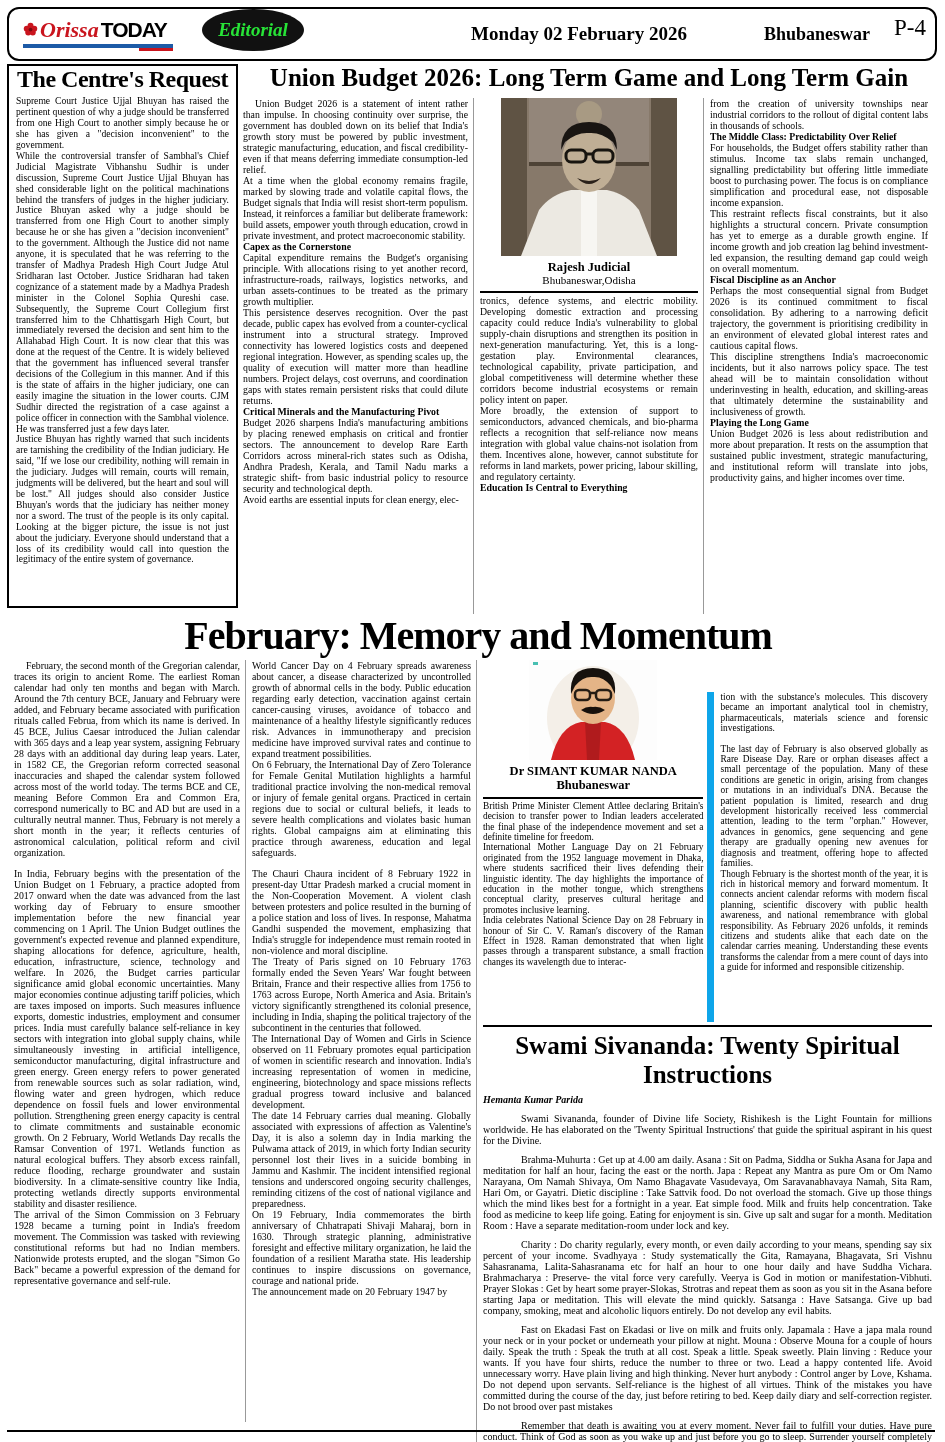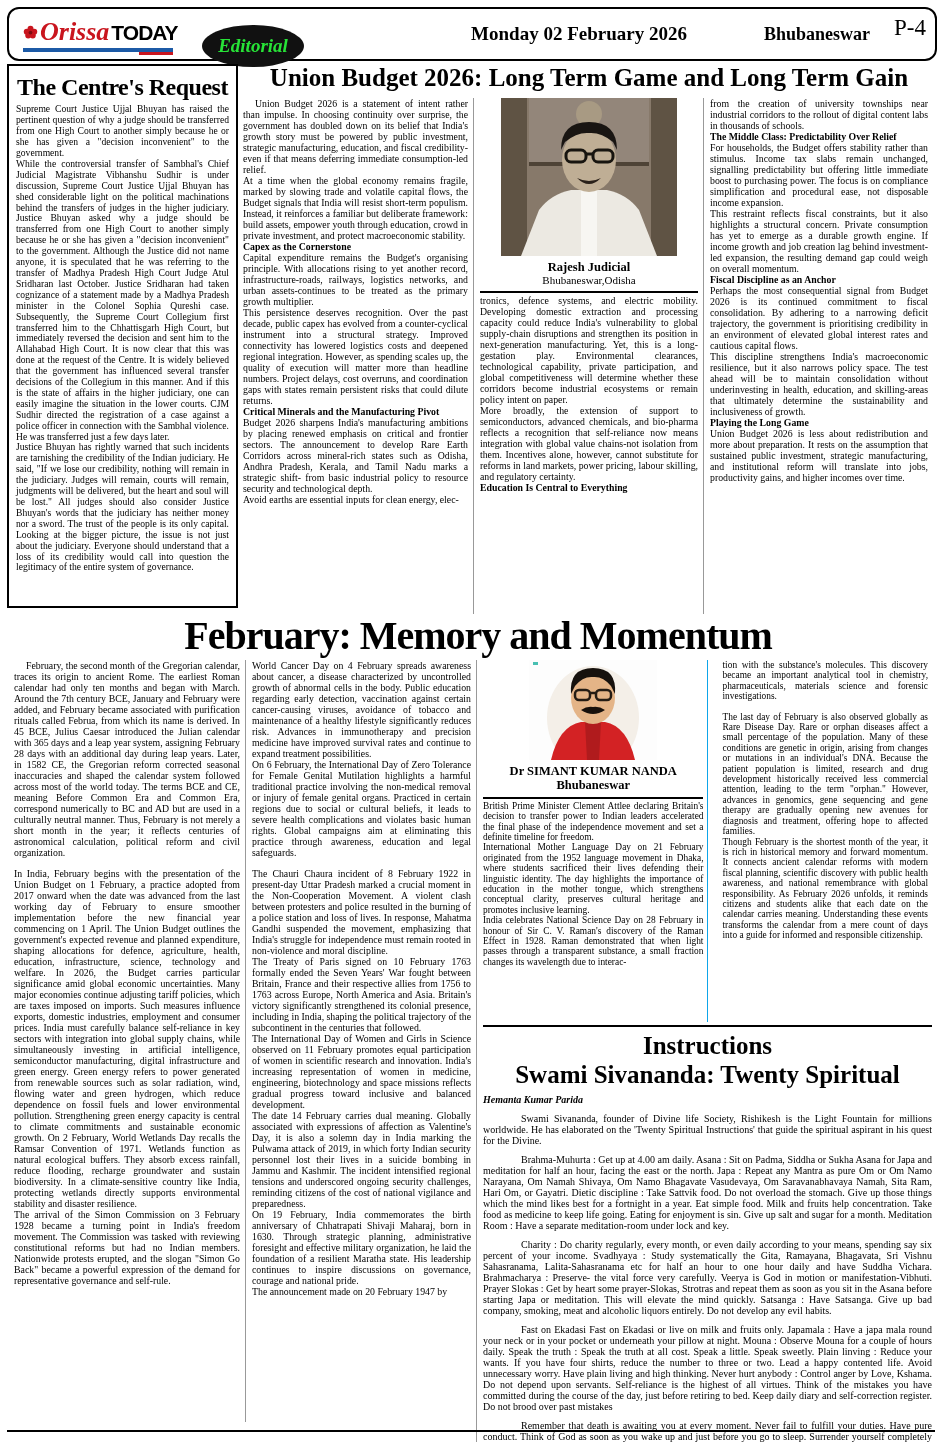--- a/index.html
+++ b/index.html
@@ -8,46 +8,46 @@
     font-family:"Liberation Serif", serif; color:#000; overflow:hidden;
     margin:0 auto;
   }
   
   .header {
     position:absolute; left:7px; top:7px; width:926px; height:50px;
     border:2px solid #000; border-radius:12px; background:#fff;
   }
   .logo { position:absolute; left:14px; top:8px; width:160px; }
   .logo-row { display:flex; align-items:baseline; gap:2px; }
-  .logo-orissa { font-style:italic; font-weight:bold; font-size:26px; color:#c9151e; font-family:"Liberation Serif", serif; }
+  .logo-orissa { font-style:italic; font-weight:bold; font-size:22px; color:#c9151e; font-family:"Liberation Serif", serif; }
   .logo-today { font-weight:bold; font-size:21px; color:#000; font-family:"Liberation Sans", sans-serif; letter-spacing:-1px; }
   .logo-underline { margin-top:1px; height:4px; background:#1c5aa6; position:relative; width:150px; }
   .logo-tagline-mark { position:absolute; right:0; top:4px; width:34px; height:3px; background:#c9151e; }
   .flower { width:15px; height:15px; display:inline-block; vertical-align:-2px; }
   .badge {
-    position:absolute; left:193px; top:16px; width:102px; height:42px;
+    position:absolute; left:193px; top:0; width:102px; height:42px;
     background:#111; border-radius:50%; display:flex; align-items:center; justify-content:center;
   }
   .badge span { color:#27e337; font-style:italic; font-weight:bold; font-size:19px; }
   .hdr-date { position:absolute; left:430px; top:14px; width:280px; text-align:center; font-weight:bold; font-size:19px; }
   .hdr-city { position:absolute; left:748px; top:15px; width:120px; text-align:center; font-weight:bold; font-size:18px; }
   .hdr-page { position:absolute; left:876px; top:6px; width:50px; text-align:center; font-size:23px; }
 
   
   .para { margin:0; text-align:justify; }
   .para.gap { margin-top:10px; }
   .para.head { font-weight:bold; text-align:left; }
   .para.indent { text-indent:38px; }
   .para.indent-sm { text-indent:12px; }
   .para.address { font-weight:bold; font-style:italic; text-align:left; }
 
   
   .centre-box {
     position:absolute; left:7px; top:64px; width:231px; height:544px;
-    border:2px solid #000; box-sizing:border-box; padding:8px 7px; overflow:hidden;
+    border:2px solid #000; box-sizing:border-box; padding:0 7px; overflow:hidden;
   }
   .centre-title { font-size:24px; font-weight:bold; text-align:center; line-height:1.1; margin:0 0 4px 0; letter-spacing:-0.5px; }
   .centre-box .para { font-size:9.6px; line-height:10.9px; }
 
   
   .ub { position:absolute; left:243px; top:64px; width:692px; height:556px; }
   .ub-title { font-size:25px; font-weight:bold; text-align:center; white-space:nowrap; margin:0 0 6px 0; line-height:1.1; }
   .ub-cols { display:flex; height:516px; overflow:hidden; }
   .col { box-sizing:border-box; }
   .ub-cols .col { width:230px; padding-right:5px; }
@@ -61,21 +61,21 @@
 
   
   .feb { position:absolute; left:14px; top:616px; width:928px; height:814px; }
   .feb-title { font-size:40px; font-weight:bold; text-align:center; margin:0 0 4px 0; line-height:1.0; letter-spacing:-1px; }
   .feb-cols { display:flex; }
   .feb-cols > .col.fcol { width:231px; height:762px; overflow:hidden; padding-right:5px; }
   .feb-cols > .col + * { border-left:1px solid #999; padding-left:6px; }
   .right-half { width:456px; box-sizing:border-box; }
   .feb-right-cols { display:flex; height:362px; overflow:hidden; }
   .feb-right-cols .col { width:225px; padding-right:4px; }
-  .feb-right-cols .col + .col { border-left:1px solid #0ea5e9; padding-left:14px; }
+  .feb-right-cols .col + .col { border-left:7px solid #0ea5e9; padding-left:6px;margin-top:32px; }
   .feb-right-cols .para { font-size:9.4px; line-height:10.4px; }
 
   
   .siva { border-top:2px solid #000; margin-top:3px; padding-top:5px; }
   .siva-title { font-size:25px; font-weight:bold; text-align:center; line-height:1.15; margin:0; }
   .siva-byline { font-weight:bold; font-style:italic; font-size:10px; margin:4px 0 1px 0; }
   .siva .para { font-size:10px; line-height:11px;margin-top:8px; }
 
   .bottom-rule { position:absolute; left:7px; top:1430px; width:928px; border-top:2px solid #000; }
 </style>
@@ -162,21 +162,21 @@
             <p class="para head">Education Is Central to Everything</p>
           </div>
       </div>
       <div class="col">
           <p class="para body">from the creation of university townships near industrial corridors to the rollout of digital content labs in thousands of schools.</p>
           <p class="para head">The Middle Class: Predictability Over Relief</p>
           <p class="para body">For households, the Budget offers stability rather than stimulus. Income tax slabs remain unchanged, signalling predictability but offering little immediate boost to purchasing power. The focus is on compliance simplification and procedural ease, not disposable income expansion.</p>
           <p class="para body">This restraint reflects fiscal constraints, but it also highlights a structural concern. Private consumption has yet to emerge as a durable growth engine. If income growth and job creation lag behind investment-led expansion, the resulting demand gap could weigh on overall momentum.</p>
           <p class="para head">Fiscal Discipline as an Anchor</p>
           <p class="para body">Perhaps the most consequential signal from Budget 2026 is its continued commitment to fiscal consolidation. By adhering to a narrowing deficit trajectory, the government is prioritising credibility in an environment of elevated global interest rates and cautious capital flows.</p>
-          <p class="para body">This discipline strengthens India's macroeconomic resilience, but it also narrows policy space. The test ahead will be to maintain consolidation without underinvesting in health, education, and skilling-areas that ultimately determine the sustainability and inclusiveness of growth.</p>
+          <p class="para body">This discipline strengthens India's macroeconomic incidents, but it also narrows policy space. The test ahead will be to maintain consolidation without underinvesting in health, education, and skilling-areas that ultimately determine the sustainability and inclusiveness of growth.</p>
           <p class="para head">Playing the Long Game</p>
           <p class="para body">Union Budget 2026 is less about redistribution and more about preparation. It rests on the assumption that sustained public investment, strategic manufacturing, and institutional reform will translate into jobs, productivity gains, and higher incomes over time.</p>
         </div>
     </div>
   </div>
 
   <div class="feb">
     <h1 class="feb-title">February: Memory and Momentum</h1>
     <div class="feb-cols">
       <div class="col fcol">
@@ -223,22 +223,22 @@
           </div>
           <div class="col">
               <p class="para body">tion with the substance's molecules. This discovery became an important analytical tool in chemistry, pharmaceuticals, materials science and forensic investigations.</p>
               <p class="para body gap">The last day of February is also observed globally as Rare Disease Day. Rare or orphan diseases affect a small percentage of the population. Many of these conditions are genetic in origin, arising from changes or mutations in an individual's DNA. Because the patient population is limited, research and drug development historically received less commercial attention, leading to the term "orphan." However, advances in genomics, gene sequencing and gene therapy are gradually opening new avenues for diagnosis and treatment, offering hope to affected families.</p>
               <p class="para body">Though February is the shortest month of the year, it is rich in historical memory and forward momentum. It connects ancient calendar reforms with modern fiscal planning, scientific discovery with public health awareness, and national remembrance with global responsibility. As February 2026 unfolds, it reminds citizens and students alike that each date on the calendar carries meaning. Understanding these events transforms the calendar from a mere count of days into a guide for informed and responsible citizenship.</p>
             </div>
         </div>
 
         <div class="siva">
           <h2 class="siva-title">
+            <span style="display:block">Swami Sivananda: Twenty Spiritual</span>
             <span style="display:block">Instructions</span>
-            <span style="display:block">Swami Sivananda: Twenty Spiritual</span>
           </h2>
           <div class="siva-byline">Hemanta Kumar Parida</div>
           <div>
               <p class="para indent">Swami Sivananda, founder of Divine life Society, Rishikesh is the Light Fountain for millions worldwide. He has elaborated on the 'Twenty Spiritual Instructions' that guide the spiritual aspirant in his quest for the Divine.</p>
               <p class="para indent">Brahma-Muhurta :  Get up at 4.00 am daily.  Asana : Sit on Padma, Siddha or Sukha Asana for Japa and meditation for half an hour, facing the east or the north.  Japa : Repeat any Mantra as pure Om or Om Namo Narayana, Om Namah Shivaya, Om Namo Bhagavate Vasudevaya, Om Saravanabhavaya Namah, Sita Ram, Hari Om, or Gayatri. Dietic discipline : Take Sattvik food. Do not overload the stomach. Give up those things which the mind likes best for a fortnight in a year. Eat simple food. Milk and fruits help concentration. Take food as medicine to keep life going. Eating for enjoyment is sin. Give up salt and sugar for a month.  Meditation Room : Have a separate meditation-room under lock and key.</p>
               <p class="para indent">Charity : Do charity regularly, every month, or even daily according to your means, spending say six percent of your income. Svadhyaya : Study systematically the Gita, Ramayana, Bhagavata, Sri Vishnu Sahasranama, Lalita-Sahasranama etc for half an hour to one hour daily and have Suddha Vichara. Brahmacharya : Preserve- the vital force very carefully. Veerya is God in motion or manifestation-Vibhuti. Prayer Slokas : Get by heart some prayer-Slokas, Strotras and repeat them as soon as you sit in the Asana before starting Japa or meditation. This will elevate the mind quickly. Satsanga : Have Satsanga. Give up bad company, smoking, meat and alcoholic liquors entirely. Do not develop any evil habits.</p>
               <p class="para indent">Fast on Ekadasi Fast on Ekadasi or live on milk and fruits only. Japamala : Have a japa mala round your neck or in your pocket or underneath your pillow at night. Mouna : Observe Mouna for a couple of hours daily. Speak the truth : Speak the truth at all cost. Speak a little. Speak sweetly. Plain linving : Reduce your wants. If you have four shirts, reduce the number to three or two. Lead a happy contented life. Avoid unnecessary worry. Have plain living and high thinking. Never hurt anybody : Control anger by Love, Kshama. Do not depend upon servants. Self-reliance is the highest of all virtues. Think of the mistakes you have committed during the course of the day, just before retiring to bed. Keep daily diary and self-correction register. Do not brood over past mistakes</p>
               <p class="para indent">Remember that death is awaiting you at every moment. Never fail to fulfill your duties. Have pure conduct. Think of God as soon as you wake up and just before you go to sleep. Surrender yourself completely to God. The Twenty Spiritual Instructions are geared for subjugating inner passions, achieve self-purification and live in Truth, develop faith and aspiration towards the Divine, maintain purpose, sincerity and perseverance, grow in tolerance, balance and inner power, and blossom in the sadhana. Hari Om!</p>
               <p class="para address">Malati Kunja, Plot No.526/D, Sector-10, CDA, Cuttack, Mob. : 8763107126</p>
             </div>

